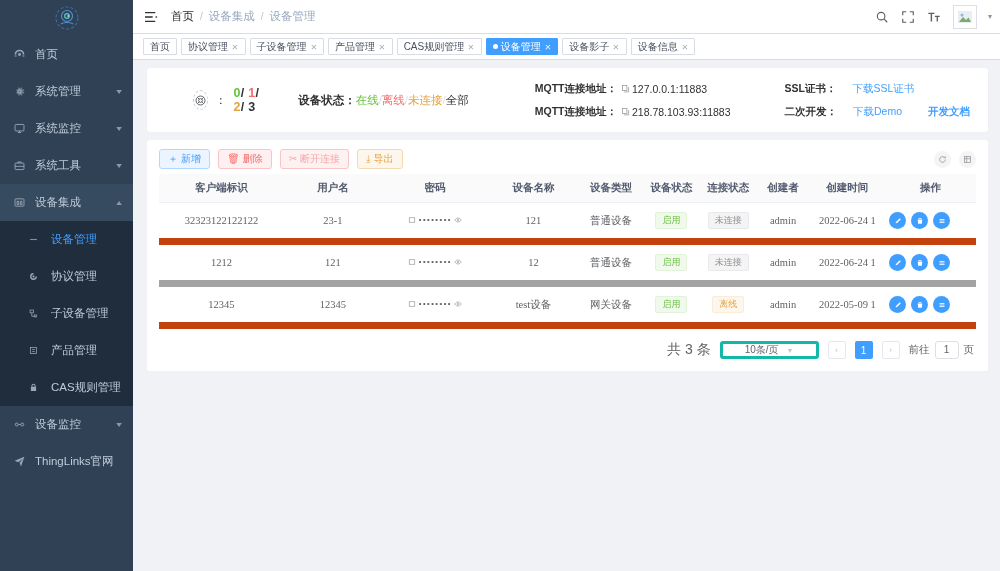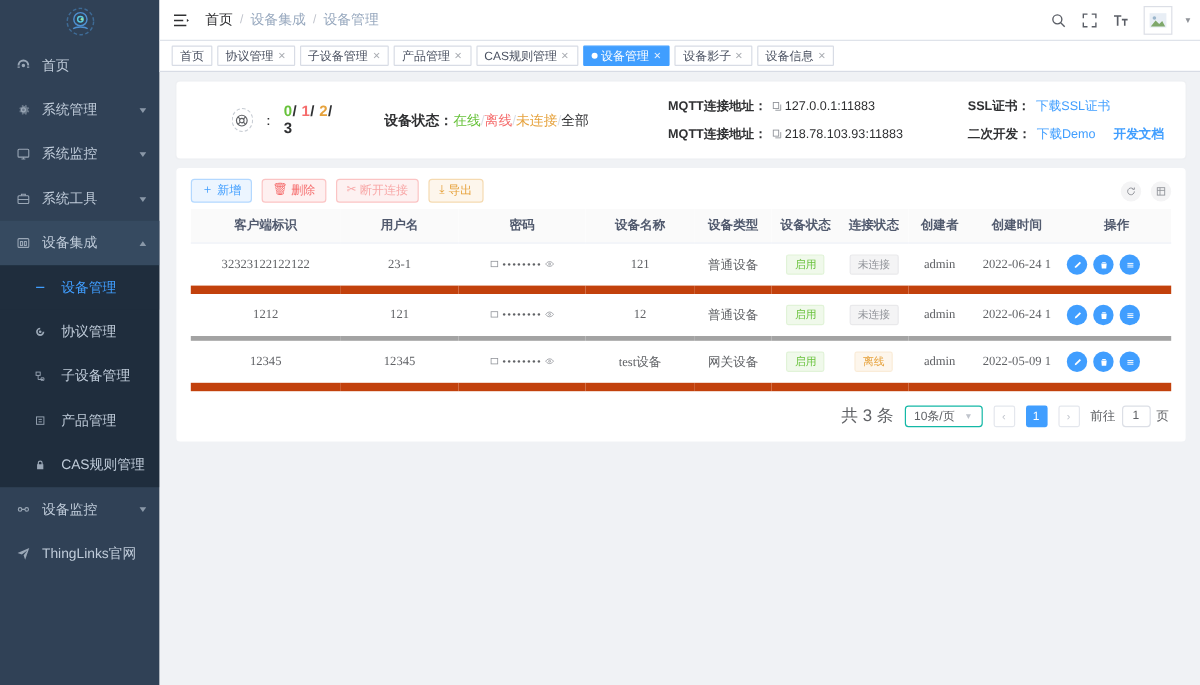--- a/index.html
+++ b/index.html
@@ -111,21 +111,21 @@
   .sf-all { color: #303133; }
   .sf-sl { color: #dcdfe6; }
 
   .mqtt-block { margin-left: 66px; display: flex; flex-direction: column; gap: 9px; }
   .mqtt-line { display: flex; align-items: center; font-size: 10.5px; white-space: nowrap; }
   .mqtt-label { color: #303133; font-weight: bold; }
   .mqtt-val { color: #303133; display: flex; align-items: center; gap: 2px; margin-left: 4px; }
   .copy-ico { color: #909399; display:inline-flex; cursor:pointer; }
 
   .ssl-block { margin-left: 54px; display: flex; flex-direction: column; gap: 9px; }
-  .ssl-line { display: flex; align-items: center; font-size: 10.5px; white-space: nowrap; gap: 5px; }
+  .ssl-line { display: flex; align-items: center; font-size: 10.5px; white-space: nowrap; gap: 16px; }
   .ssl-label { color: #303133; font-weight: bold; }
   .ssl-link { color: #409eff; font-weight: normal; cursor: pointer; }
   .ssl-link2 { color: #409eff; font-weight: bold; cursor: pointer; margin-left: 10px; }
 
   
   .table-card { background: #ffffff; border-radius: 3px; margin-top: 8px; padding: 8px 12px 6px 12px; }
   .toolbar { display: flex; align-items: center; height: 22px; }
   .btn {
     height: 20px; border-radius: 3px; font-size: 10px; display: flex;
     align-items: center; gap: 3px; padding: 0 8px; cursor: pointer;
@@ -145,43 +145,43 @@
   table.grid { width: 100%; border-collapse: collapse; margin-top: 4px; table-layout: fixed; font-family: Liberation Serif, serif; }
   table.grid th {
     font-size: 10.5px; color: #515a6e; font-weight: bold; text-align: center;
     padding: 7px 2px; background: #fafafa; border-bottom: 1px solid #ebeef5;
     white-space: nowrap; overflow: hidden;
   }
   table.grid td {
     font-size: 10.5px; color: #606266; text-align: center; padding: 9px 2px;
     border-bottom: 7px solid #c2410c; white-space: nowrap; overflow: hidden;
   }
-  table.grid tr.hl td { border-bottom: 4px solid #a3a3a3; }
+  table.grid tr.hl td { border-bottom: 7px solid #a3a3a3; }
   .pw-cell { display: inline-flex; align-items: center; gap: 2px; color:#909399; }
   .pw-dots { letter-spacing: 1px; color: #606266; font-size: 9px; }
   .tag {
     display: inline-block; font-size: 9px; padding: 1px 6px; border-radius: 2px;
     line-height: 13px; border: 1px solid transparent;
   }
   .tag-green { background: #f0f9eb; border-color: #e1f3d8; color: #67c23a; }
   .tag-gray { background: #f4f4f5; border-color: #e9e9eb; color: #909399; }
   .tag-orange { background: #fdf6ec; border-color: #faecd8; color: #e6a23c; }
   .ops { display: flex; gap: 5px; justify-content: flex-start; padding-left: 2px; }
   .op-btn {
     width: 17px; height: 17px; border-radius: 50%; background: #409eff;
     color: #fff; display: flex; align-items: center; justify-content: center;
     cursor: pointer; font-size: 9px;
   }
 
   .pager { display: flex; align-items: center; justify-content: flex-end; gap: 9px; padding: 12px 2px 6px 0; }
   .pg-total { font-size: 14px; color: #606266; }
   .pg-select {
-    height: 18px; min-width: 56px; border: 1px solid #14b8a6; border-radius: 3px;
+    height: 18px; min-width: 56px; border: 3px solid #14b8a6; border-radius: 3px;
     font-size: 10px; color: #606266; display: flex; align-items: center;
-    justify-content: space-between; padding: 0 7px; gap: 8px; cursor: pointer; background:#fff;text-align:right;
+    justify-content: space-between; padding: 0 22px; gap: 8px; cursor: pointer; background:#fff;text-align:right;
   }
   .pg-select .sc { font-size: 7px; color: #c0c4cc; }
   .pg-arrow {
     width: 18px; height: 18px; border: 1px solid #e4e7ed; border-radius: 2px; background:#fff;
     display: flex; align-items: center; justify-content: center; font-size: 9px; color: #c0c4cc; cursor: pointer;
   }
   .pg-num {
     width: 18px; height: 18px; background: #409eff; color: #fff; border-radius: 2px;
     display: flex; align-items: center; justify-content: center; font-size: 10px; cursor: pointer;
   }

